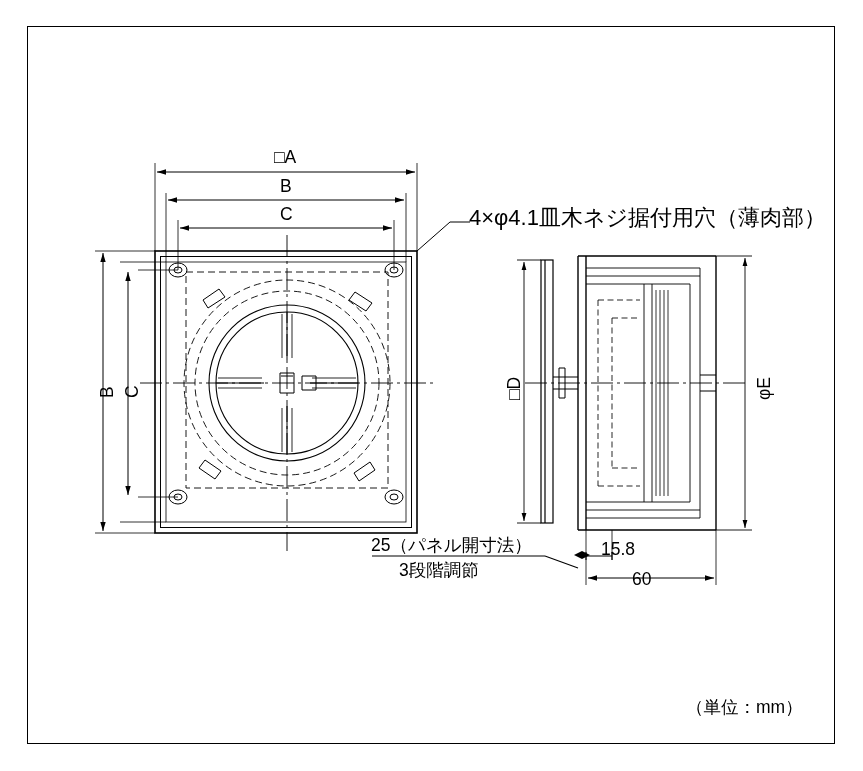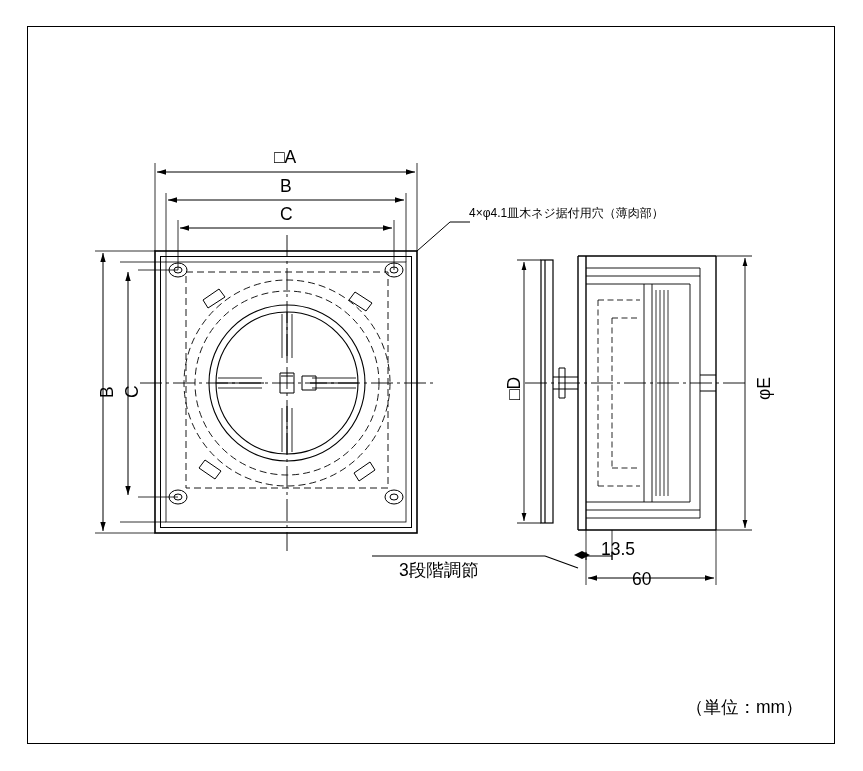--- a/index.html
+++ b/index.html
@@ -33,21 +33,21 @@
     width: 863px;
     height: 771px;
   }
   .lbl {
     position: absolute;
     font-family: "Liberation Sans", sans-serif;
     color: #000000;
     white-space: nowrap;
     line-height: 1;
   }
-  .s16 { font-size: 12px; }
+  .s16 { font-size: 22px; }
   .s17 { font-size: 17.5px; }
   .rot {
     transform: rotate(-90deg);
     transform-origin: left top;
   }
 </style>
 </head>
 <body>
 
 <div id="page">
@@ -264,22 +264,23 @@
   <div class="lbl s17 rot" style="left:99px; top:398px;">B</div>
 
   <div class="lbl s17 rot" style="left:124px; top:398px;">C</div>
 
   <div class="lbl s16" style="left:469px; top:207px;">4×φ4.1皿木ネジ据付用穴（薄肉部）</div>
 
   <div class="lbl s17 rot" style="left:506px; top:400px;">□D</div>
 
   <div class="lbl s17 rot" style="left:756px; top:400px;">φE</div>
 
+  <div class="lbl s17" style="left:371px; top:537px;">25（パネル開寸法）</div>
 
   <div class="lbl s17" style="left:371px; top:562px;margin-left:28px;">3段階調節</div>
 
-  <div class="lbl s17" style="left:601px; top:541px;">13.5</div>
+  <div class="lbl s17" style="left:601px; top:541px;">15.8</div>
 
   <div class="lbl s17" style="left:632px; top:571px;">60</div>
 
   <div class="lbl s17" style="left:686px; top:699px;text-align:right;">（単位：mm）</div>
 
 </div>
 
 </body></html>

